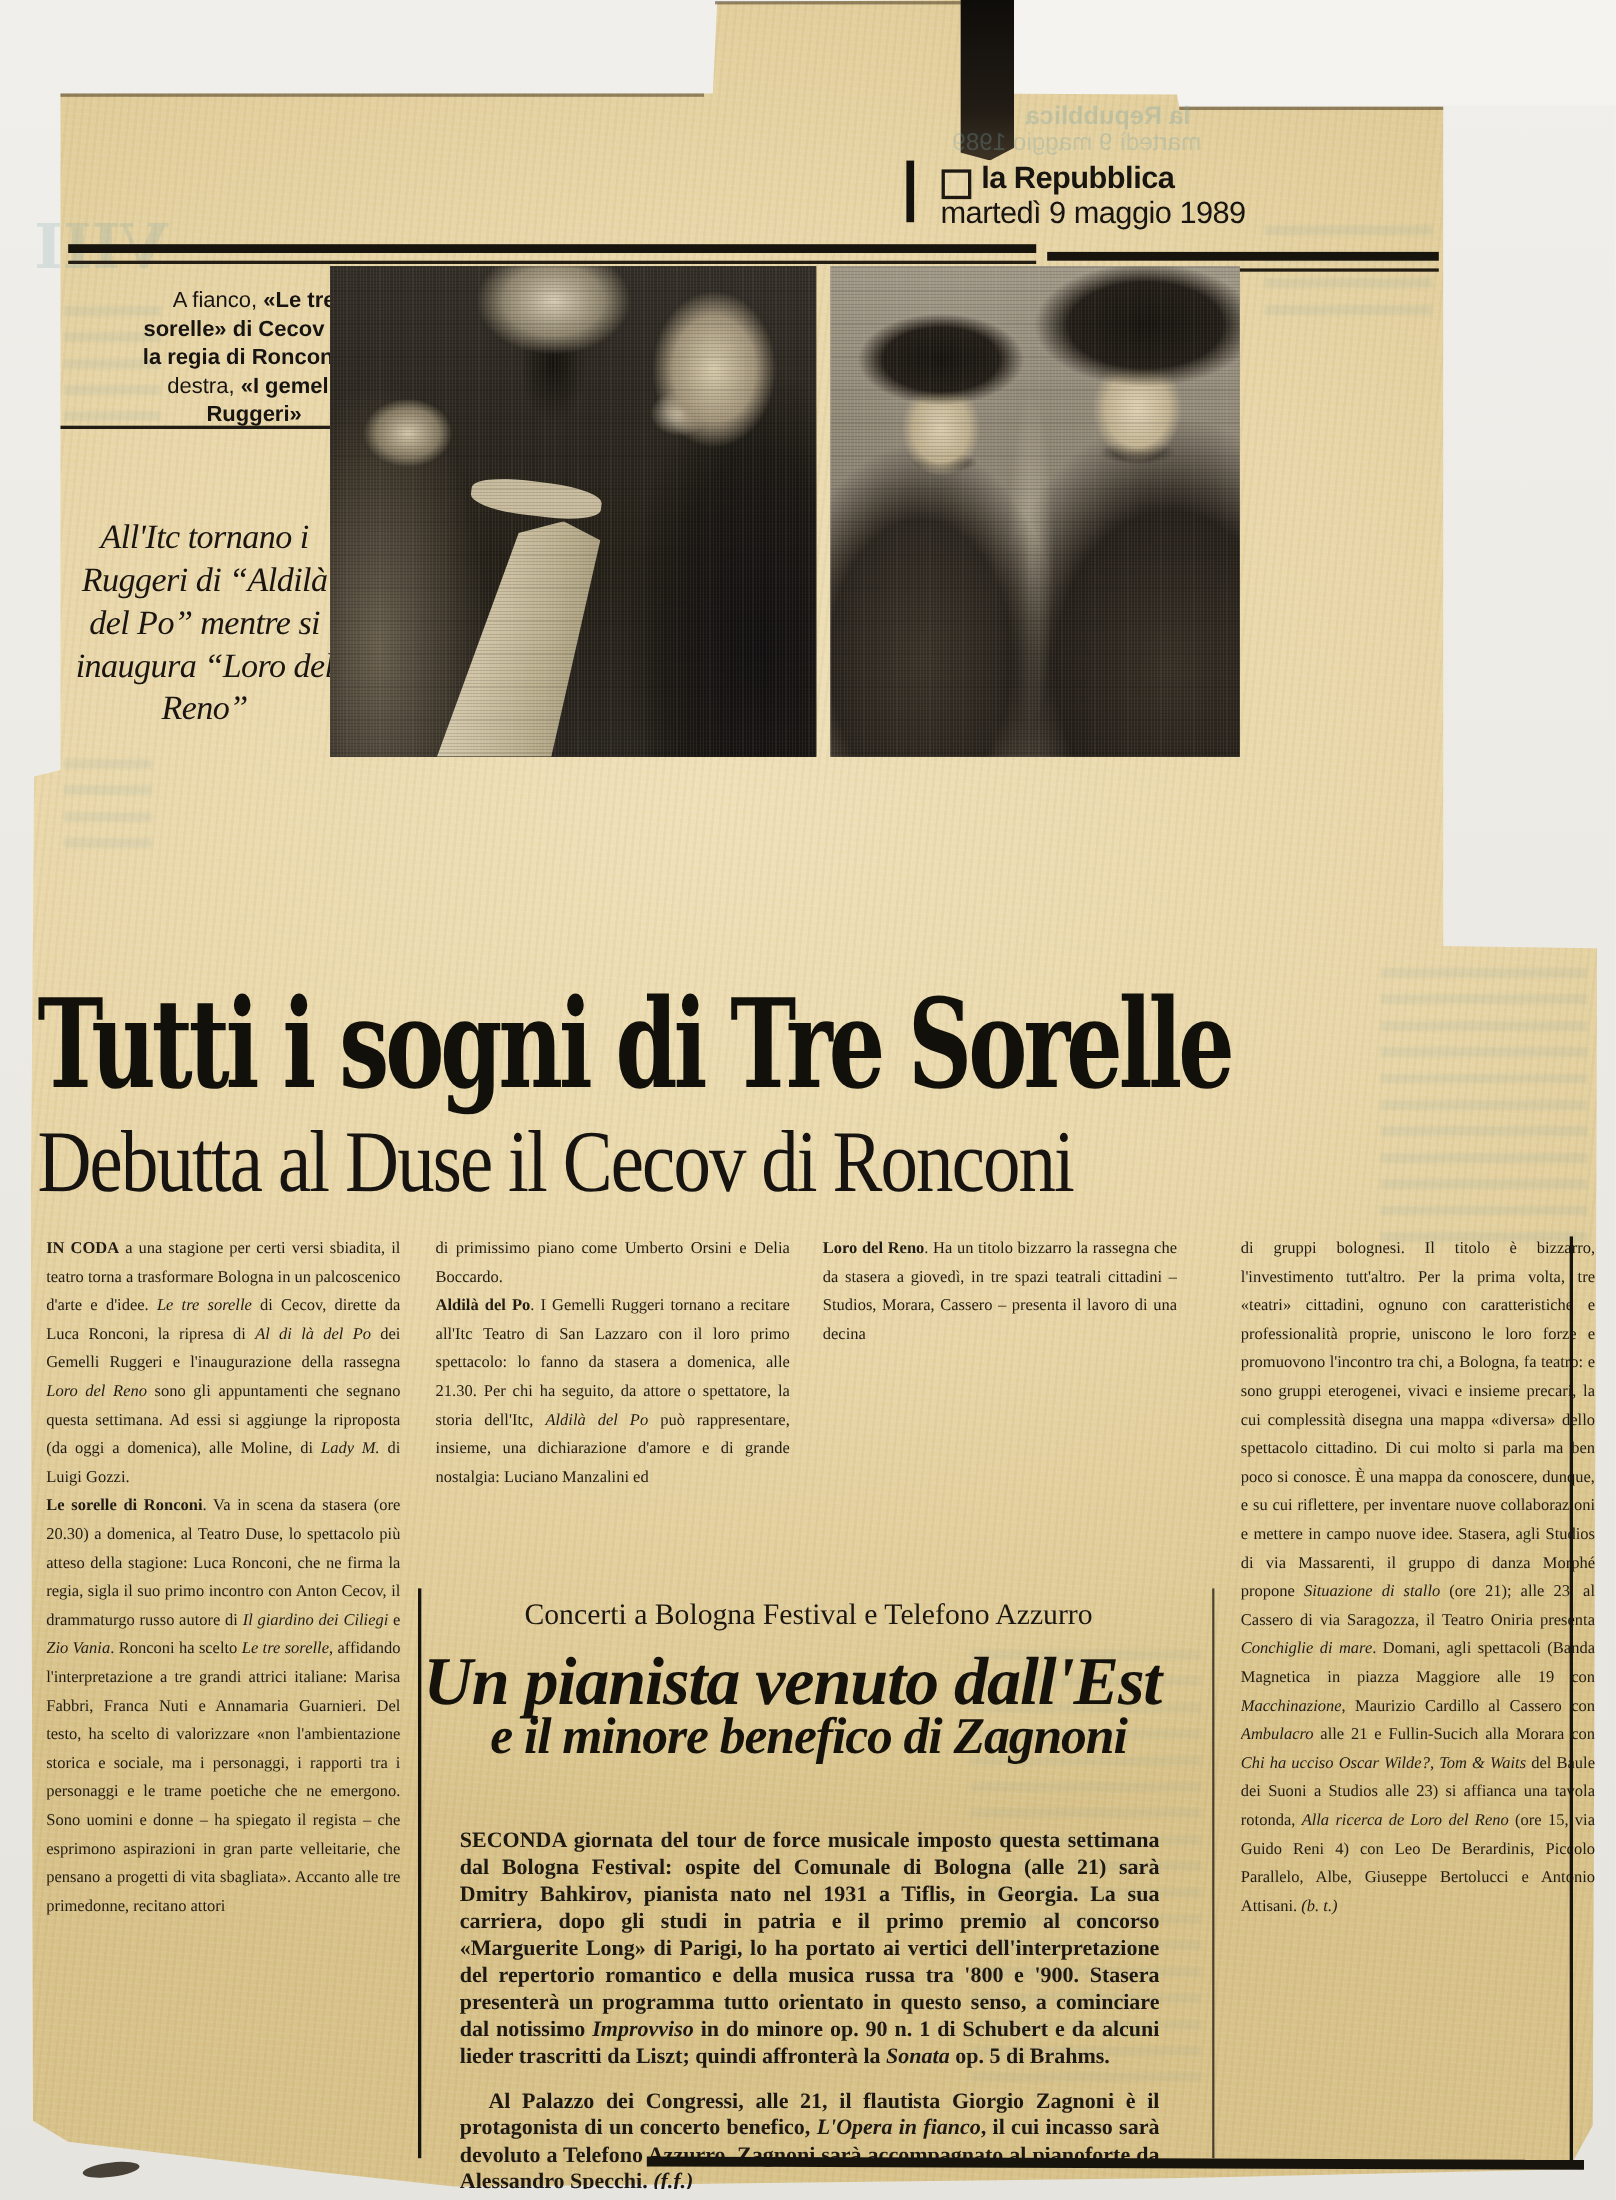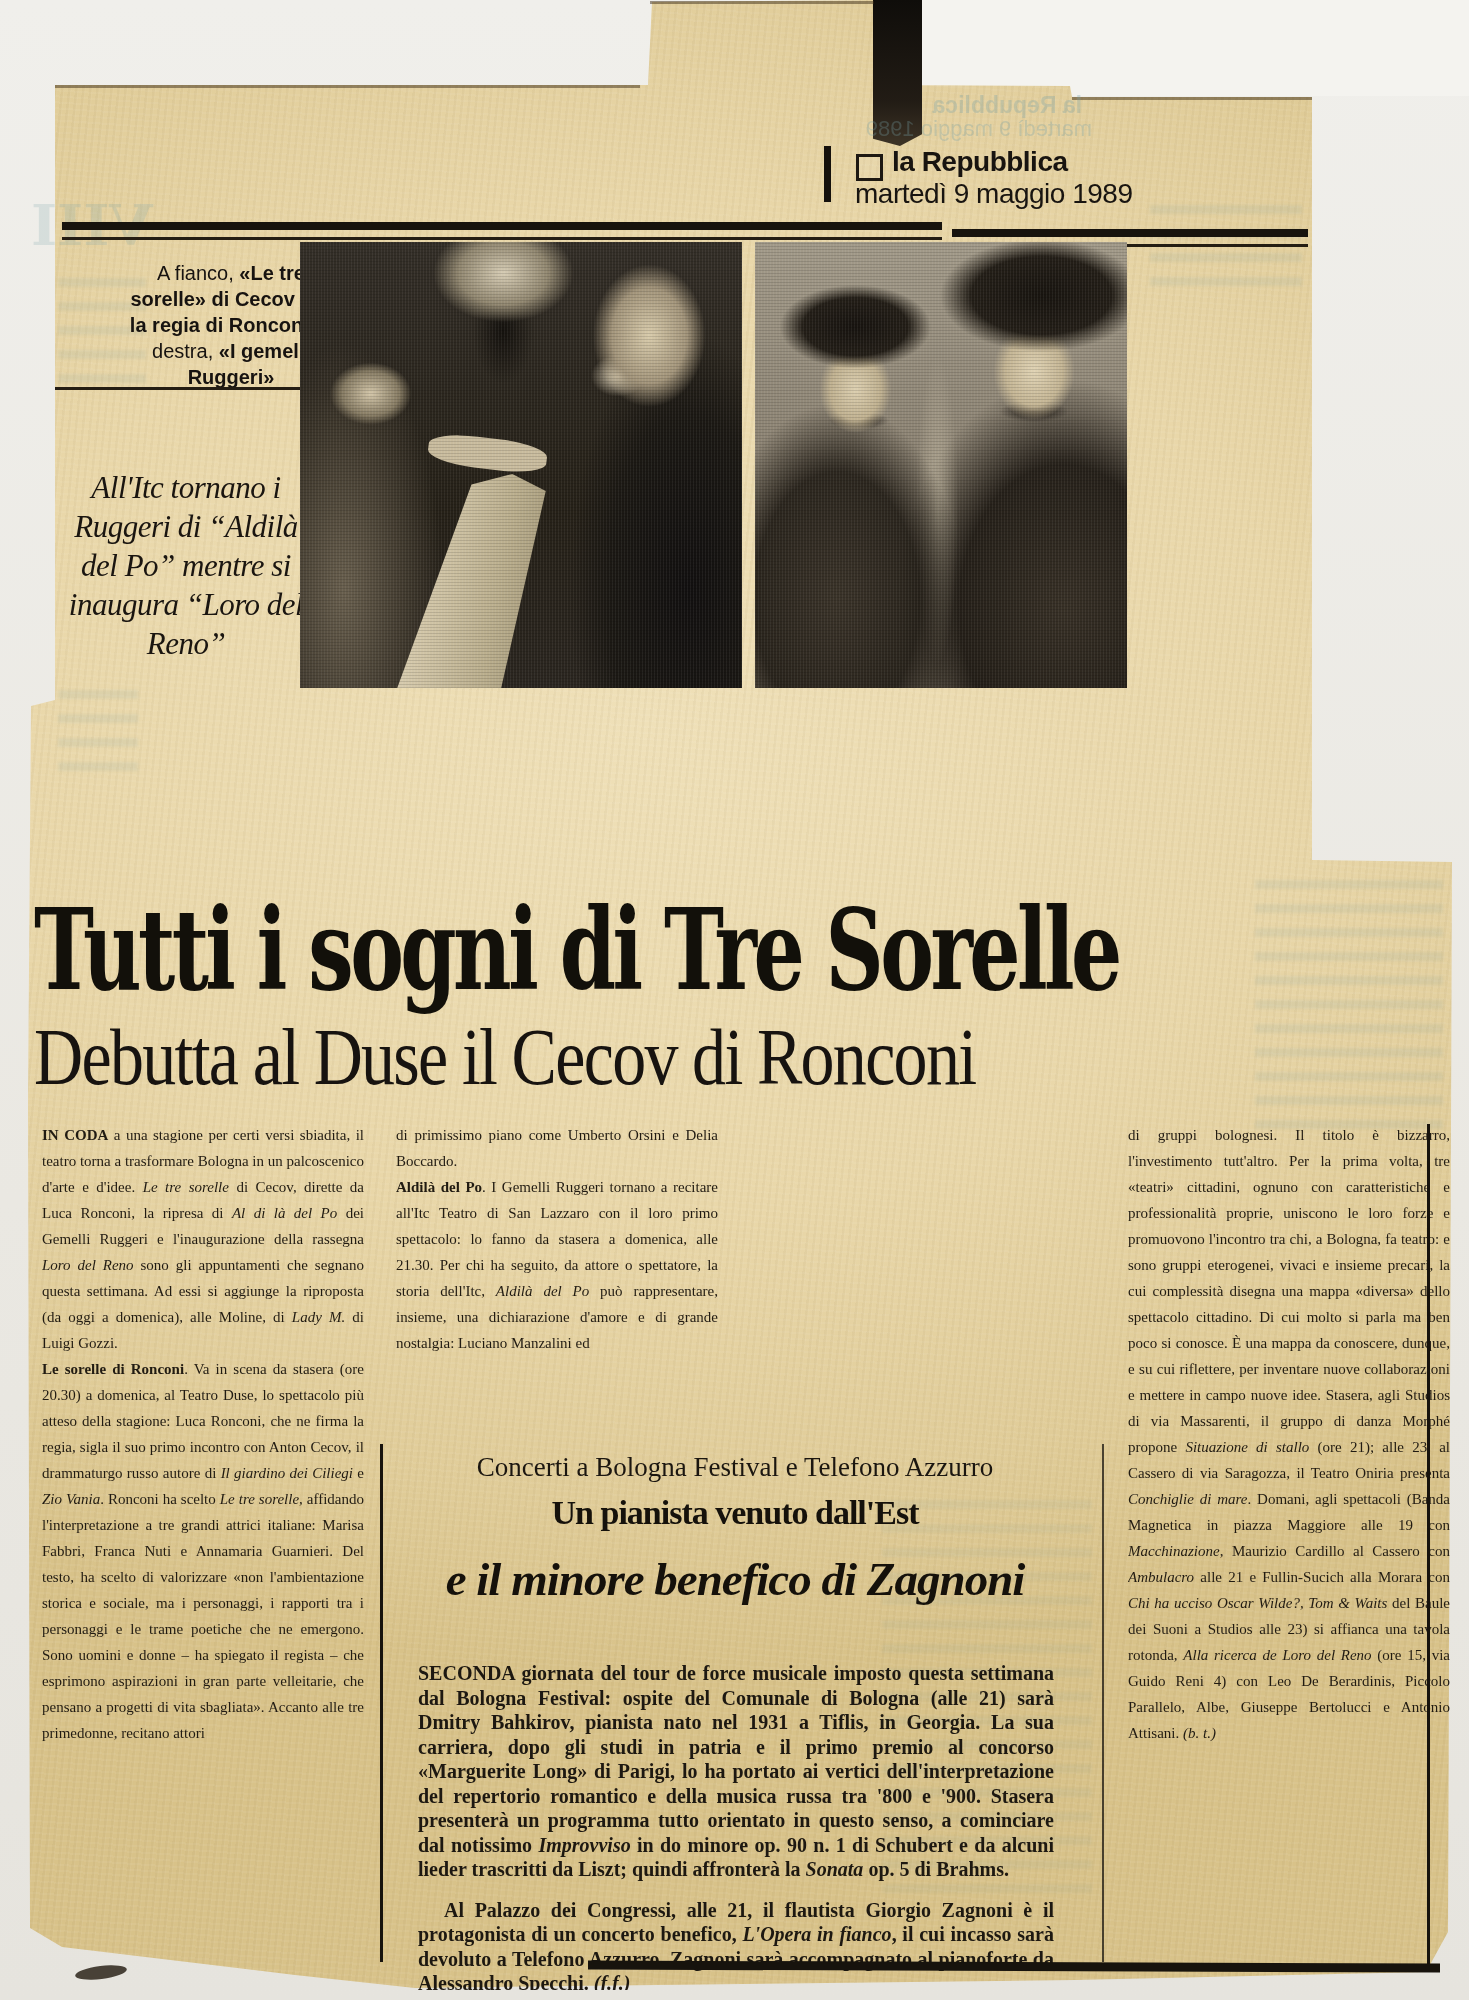--- a/index.html
+++ b/index.html
@@ -89,21 +89,21 @@
   .body-col p{margin:0;}
   #col1{left:42px;top:1122px;width:322px;height:870px;}
   #col2{left:396px;top:1122px;width:322px;height:318px;}
   #col3{left:748px;top:1122px;width:322px;height:318px;}
   #col4{left:1128px;top:1122px;width:322px;height:866px;}
   .r-b{font-weight:bold;}
   .r-i{font-style:italic;}
 
   
   .box-kicker{left:385px;top:1452px;width:700px;font-size:27px;text-align:center;color:#1b1610;}
-  .box-title1{left:385px;top:1494px;width:700px;font-size:34px;font-weight:bold;text-align:center;color:#15110b;letter-spacing:-1px;}
+  .box-title1{left:385px;top:1494px;width:700px;font-size:62px;font-weight:bold;font-style:italic;text-align:left;color:#15110b;letter-spacing:-1px;}
   .box-title2{left:385px;top:1552px;width:700px;font-size:47px;font-weight:bold;font-style:italic;text-align:center;color:#15110b;letter-spacing:-1px;}
   .box-body{left:402px;top:1645px;width:668px;height:345px;font-size:20px;line-height:24.5px;font-weight:bold;text-align:justify;color:#1d1811;overflow:hidden;}
   .box-body p{margin:16px;}
   .box-body .indent{text-indent:26px;}
 </style>
 </head>
 <body>
 
 <div id="scene">
 
@@ -153,20 +153,21 @@
 
   <div class="abs body-col" id="col1">
     <p><span class="r-b">IN CODA</span><span> a una stagione per certi versi sbiadita, il teatro torna a trasformare Bologna in un palcoscenico d'arte e d'idee. </span><span class="r-i">Le tre sorelle</span><span> di Cecov, dirette da Luca Ronconi, la ripresa di </span><span class="r-i">Al di là del Po</span><span> dei Gemelli Ruggeri e l'inaugurazione della rassegna </span><span class="r-i">Loro del Reno</span><span> sono gli appuntamenti che segnano questa settimana. Ad essi si aggiunge la riproposta (da oggi a domenica), alle Moline, di </span><span class="r-i">Lady M.</span><span> di Luigi Gozzi.</span></p>
     <p><span class="r-b">Le sorelle di Ronconi</span><span>. Va in scena da stasera (ore 20.30) a domenica, al Teatro Duse, lo spettacolo più atteso della stagione: Luca Ronconi, che ne firma la regia, sigla il suo primo incontro con Anton Cecov, il drammaturgo russo autore di </span><span class="r-i">Il giardino dei Ciliegi</span><span> e </span><span class="r-i">Zio Vania</span><span>. Ronconi ha scelto </span><span class="r-i">Le tre sorelle</span><span>, affidando l'interpretazione a tre grandi attrici italiane: Marisa Fabbri, Franca Nuti e Annamaria Guarnieri. Del testo, ha scelto di valorizzare «non l'ambientazione storica e sociale, ma i personaggi, i rapporti tra i personaggi e le trame poetiche che ne emergono. Sono uomini e donne – ha spiegato il regista – che esprimono aspirazioni in gran parte velleitarie, che pensano a progetti di vita sbagliata». Accanto alle tre primedonne, recitano attori</span></p>
   </div>
   <div class="abs body-col" id="col2">
     <p><span>di primissimo piano come Umberto Orsini e Delia Boccardo.</span></p>
     <p><span class="r-b">Aldilà del Po</span><span>. I Gemelli Ruggeri tornano a recitare all'Itc Teatro di San Lazzaro con il loro primo spettacolo: lo fanno da stasera a domenica, alle 21.30. Per chi ha seguito, da attore o spettatore, la storia dell'Itc, </span><span class="r-i">Aldilà del Po</span><span> può rappresentare, insieme, una dichiarazione d'amore e di grande nostalgia: Luciano Manzalini ed</span></p>
   </div>
   <div class="abs body-col" id="col3">
+    <p><span class="r-b">Loro del Reno</span><span>. Ha un titolo bizzarro la rassegna che da stasera a giovedì, in tre spazi teatrali cittadini – Studios, Morara, Cassero – presenta il lavoro di una decina</span></p>
   </div>
   <div class="abs body-col" id="col4">
     <p><span>di gruppi bolognesi. Il titolo è bizzarro, l'investimento tutt'altro. Per la prima volta, tre «teatri» cittadini, ognuno con caratteristiche e professionalità proprie, uniscono le loro forze e promuovono l'incontro tra chi, a Bologna, fa teatro: e sono gruppi eterogenei, vivaci e insieme precari, la cui complessità disegna una mappa «diversa» dello spettacolo cittadino. Di cui molto si parla ma ben poco si conosce. È una mappa da conoscere, dunque, e su cui riflettere, per inventare nuove collaborazioni e mettere in campo nuove idee. Stasera, agli Studios di via Massarenti, il gruppo di danza Morphé propone </span><span class="r-i">Situazione di stallo</span><span> (ore 21); alle 23, al Cassero di via Saragozza, il Teatro Oniria presenta </span><span class="r-i">Conchiglie di mare</span><span>. Domani, agli spettacoli (Banda Magnetica in piazza Maggiore alle 19 con </span><span class="r-i">Macchinazione</span><span>, Maurizio Cardillo al Cassero con </span><span class="r-i">Ambulacro</span><span> alle 21 e Fullin-Sucich alla Morara con </span><span class="r-i">Chi ha ucciso Oscar Wilde?, Tom &amp; Waits</span><span> del Baule dei Suoni a Studios alle 23) si affianca una tavola rotonda, </span><span class="r-i">Alla ricerca de Loro del Reno</span><span> (ore 15, via Guido Reni 4) con Leo De Berardinis, Piccolo Parallelo, Albe, Giuseppe Bertolucci e Antonio Attisani. </span><span class="r-i">(b. t.)</span></p>
   </div>
 
   <div class="abs rule" style="left:380px;top:1444px;width:3px;height:518px;"></div>
   <div class="abs rule" style="left:1102px;top:1444px;width:2px;height:518px;opacity:.75;"></div>
   <div class="abs box-kicker">Concerti a Bologna Festival e Telefono Azzurro</div>
   <div class="abs box-title1">Un pianista venuto dall'Est</div>
   <div class="abs box-title2">e il minore benefico di Zagnoni</div>

